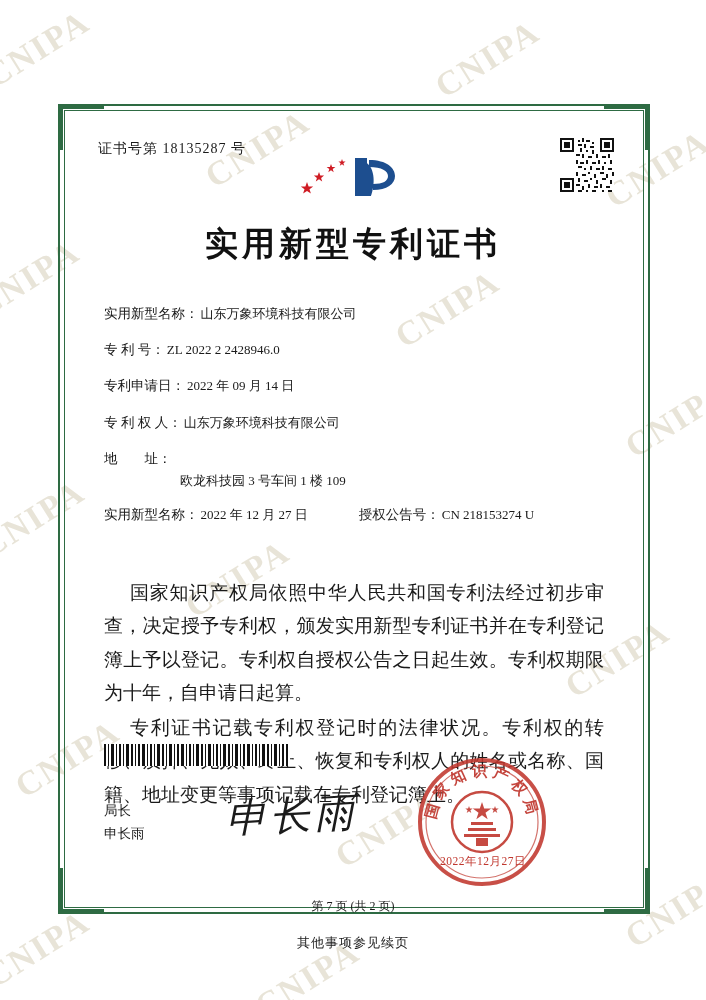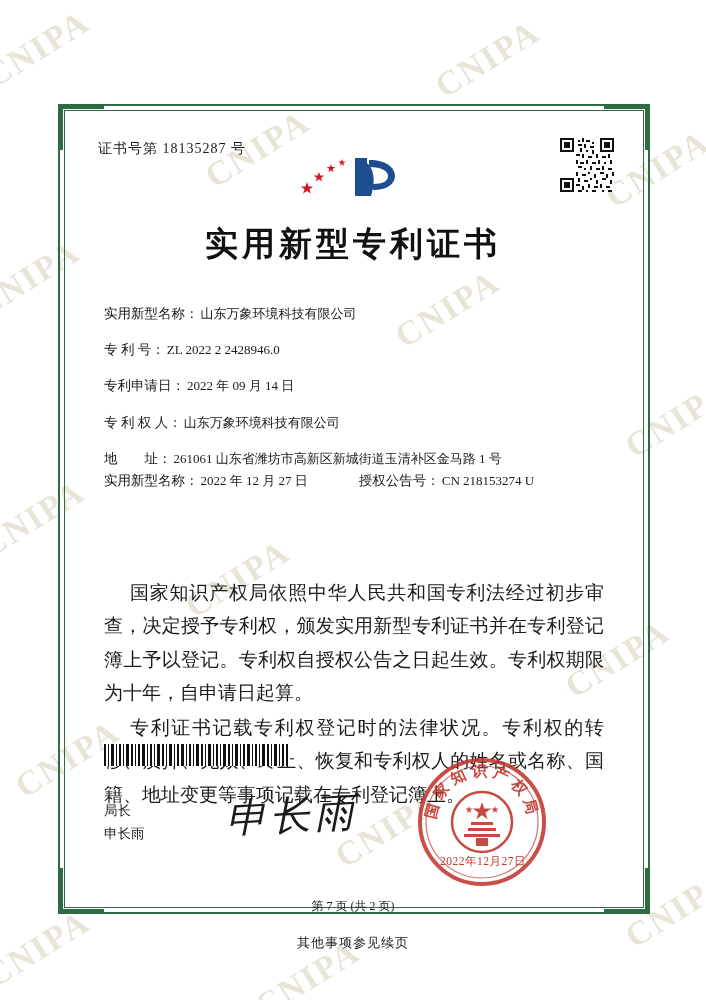--- a/index.html
+++ b/index.html
@@ -372,22 +372,22 @@
       <span class="value">2022 年 09 月 14 日</span>
     </div>
 
     <div class="row">
       <span class="label">专 利 权 人：</span>
       <span class="value">山东万象环境科技有限公司</span>
     </div>
 
     <div class="row addr">
       <span class="label">地        址：</span>
-      <span class="value">261061  山东省潍坊市高新区新城街道玉清补区金马路 1 号</span>
-    </div>
+    </div>
+    <div class="addr-line2">欧龙科技园 3 号车间 1 楼 109</div>
 
     <div class="row two-col">
       <span class="label">实用新型名称：</span>
       <span class="value">2022 年 12 月 27 日</span>
       <span class="label second-label">授权公告号：</span>
       <span class="value">CN 218153274 U</span>
     </div>
 
   </div>
 

